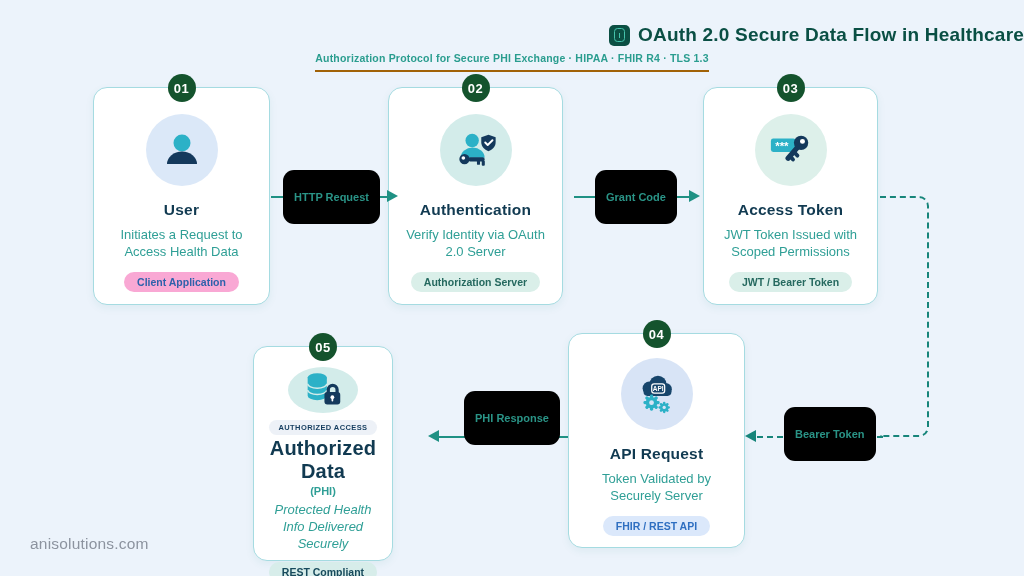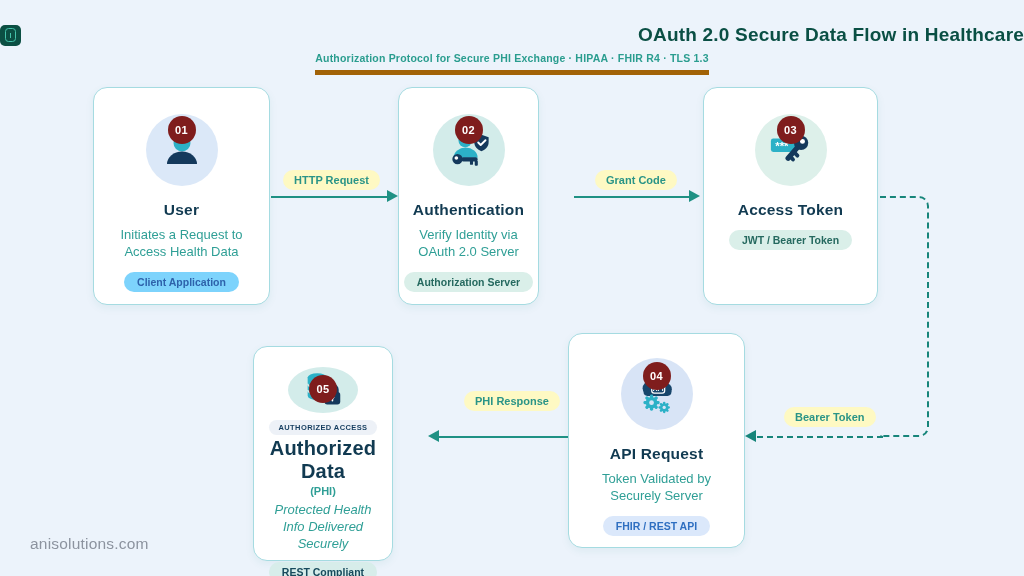--- a/index.html
+++ b/index.html
@@ -4,57 +4,57 @@
 <style>
   * { margin:0; padding:0; box-sizing:border-box; }
   html,body { background:#ecf3fb; }
   .canvas {
     position:relative; width:1024px; height:576px; background:#ecf3fb;
     font-family:"Liberation Sans", sans-serif; overflow:hidden;
   }
 
   
   .header { position:absolute; top:24px; left:0; right:0; text-align:center; }
-  .title-row { display:flex; justify-content:space-between; align-items:center; gap:8px; }
+  .title-row { display:flex; justify-content:flex-end; align-items:center; gap:8px; }
   .app-icon { position:relative; width:21px; height:21px; background:#0b4f43; border-radius:5px; flex:0 0 auto; }
   .app-icon::after { content:''; position:absolute; left:5px; right:5px; top:3.5px; bottom:3.5px;
     border:1.6px solid #45c3ab; border-radius:3.5px; }
   .app-icon::before { content:''; position:absolute; left:9.6px; top:8px; width:1.8px; height:5px; background:#45c3ab; }
   .page-title { font-size:19px; font-weight:bold; color:#0a4f44; letter-spacing:.2px; }
   .page-subtitle { display:inline-block; margin-top:6px; font-size:10.5px; font-weight:bold;
-    color:#2a9d8f; padding-bottom:6px; border-bottom:5px solid #a16207; letter-spacing:.2px; }
+    color:#2a9d8f; padding-bottom:6px; border-bottom:2px solid #a16207; letter-spacing:.2px; }
 
   
   .card { position:absolute; background:#fff; border:1px solid #a5dbe1; border-radius:14px;
     box-shadow:0 3px 8px rgba(23,130,120,.07);
     display:flex; flex-direction:column; align-items:center; text-align:center; }
   #card1 { left:93px;  top:87px;  width:177px; height:218px; }
-  #card2 { left:398px; top:87px;  width:141px; height:218px; }
+  #card2 { left:388px; top:87px;  width:175px; height:218px; }
   #card3 { left:703px; top:87px;  width:175px; height:218px; }
   #card4 { left:568px; top:333px; width:177px; height:215px; }
   #card5 { left:253px; top:346px; width:140px; height:215px; }
 
   .num-badge { position:absolute; top:-14px; left:50%; transform:translateX(-50%);
-    width:28px; height:28px; border-radius:50%; background:#7f1d1d; color:#fff;
-    font-size:11px; font-weight:bold; display:flex; align-items:center; justify-content:center;
-    letter-spacing:.5px;margin-top:42px; }
+    width:28px; height:28px; border-radius:50%; background:#14532d; color:#fff;
+    font-size:13px; font-weight:bold; display:flex; align-items:center; justify-content:center;
+    letter-spacing:.5px; }
 
   .icon-circle { width:72px; height:72px; border-radius:50%; margin-top:26px;
     display:flex; align-items:center; justify-content:center; }
   .ic-blue  { background:#dbe8f8; }
   .ic-mint  { background:#d3ecea; }
   .ic-mint2 { background:#ddf0ea; }
   .ic-blue2 { background:#d8e4f6; }
   #card5 .icon-circle { margin-top:20px; width:70px; height:70px; }
   #card4 .icon-circle { margin-top:24px; }
 
   .card-title { margin-top:15px; font-size:15.5px; font-weight:bold; color:#113a51; letter-spacing:.2px; }
   .card-desc  { margin-top:8px; font-size:13px; color:#2f9f96; line-height:1.3; padding:0 10px; }
   .card-badge { margin-top:11px; font-size:10.5px; font-weight:bold; padding:4px 13px; border-radius:11px; white-space:nowrap; }
-  .bg-blue  { background:#7dd3fc; color:#2e62ab; }
+  .bg-blue  { background:#f9a8d4; color:#2e62ab; }
   .bg-mint  { background:#daefe9; color:#25695f; }
   .bg-blue2 { background:#dbe8fb; color:#2f6fc1; }
   .bg-mint2 { background:#d7edea; color:#174a5c; }
 
   .tag-pill { margin-top:7px; font-size:7.5px; font-weight:bold; letter-spacing:.4px;
     background:#edf1f7; color:#143c5e; padding:3px 9px; border-radius:8px; }
   #card5 .card-title { margin-top:2px; font-size:20px; }
   .phi-sub { margin-top:2px; font-size:11px; font-weight:bold; color:#2f9f96; }
   #card5 .card-desc { margin-top:5px;font-style:italic; }
   #card5 .card-badge { margin-top:9px; }
@@ -69,22 +69,22 @@
   #line2 { left:574px; top:196px; width:116px; }  #head2 { left:689px; top:190px; }
   #line3 { left:438px; top:436px; width:130px; }  #head3 { left:428px; top:430px; }
 
   .dash-elbow { position:absolute; left:880px; top:196px; width:49px; height:241px;
     border:2px dashed #17857a; border-left:none;
     border-top-right-radius:10px; border-bottom-right-radius:10px; }
   .dash-tail { position:absolute; left:757px; top:436px; width:126px; height:0;
     border-top:2px dashed #17857a; }
   #head4 { left:745px; top:430px; border-right-color:#17857a; }
 
-  .conn-label { position:absolute; background:#fef9c3; color:#2a9487; font-size:11px; font-weight:bold;
-    padding:4px 11px; border-radius:11px; white-space:nowrap; }
+  .conn-label { position:absolute; background:#000000; color:#2a9487; font-size:11px; font-weight:bold;
+    padding:21px 11px; border-radius:11px; white-space:nowrap; }
   #lbl1 { left:283px; top:170px; }
   #lbl2 { left:595px; top:170px; }
   #lbl3 { left:464px; top:391px; }
   #lbl4 { left:784px; top:407px; }
 
   
   .footer-site { position:absolute; left:30px; top:535px; font-size:15.5px; color:#8c939f; letter-spacing:.2px; }
 </style>
 </head>
 <body>
@@ -139,20 +139,21 @@
         <rect x="3" y="12" width="26" height="14" rx="2.5" fill="#2cb1c7"></rect>
         <text x="14.5" y="23.5" text-anchor="middle" font-size="12" font-weight="bold" fill="#ffffff" font-family="Liberation Sans, sans-serif">***</text>
         <path d="M31 21 L21 32.5" stroke="#14395c" stroke-width="5.5" stroke-linecap="round"></path>
         <path d="M27.5 26.5 l3.2 3.4" stroke="#14395c" stroke-width="4" stroke-linecap="round"></path>
         <path d="M23.5 31 l2.6 3" stroke="#14395c" stroke-width="4" stroke-linecap="round"></path>
         <circle cx="34.5" cy="16.5" r="7.5" fill="#14395c"></circle>
         <circle cx="36" cy="15" r="2.6" fill="#fff"></circle>
       </svg>
     </div>
     <div class="card-title">Access Token</div>
+    <div class="card-desc">JWT Token Issued with Scoped Permissions</div>
     <div class="card-badge bg-mint">JWT / Bearer Token</div>
   </div>
 
   <div class="card" id="card4">
     <div class="num-badge">04</div>
     <div class="icon-circle ic-blue2">
       <svg width="46" height="46" viewBox="0 0 48 48">
         <g fill="#17456b">
           <circle cx="16" cy="18" r="7"></circle>
           <circle cx="25" cy="14" r="9"></circle>

